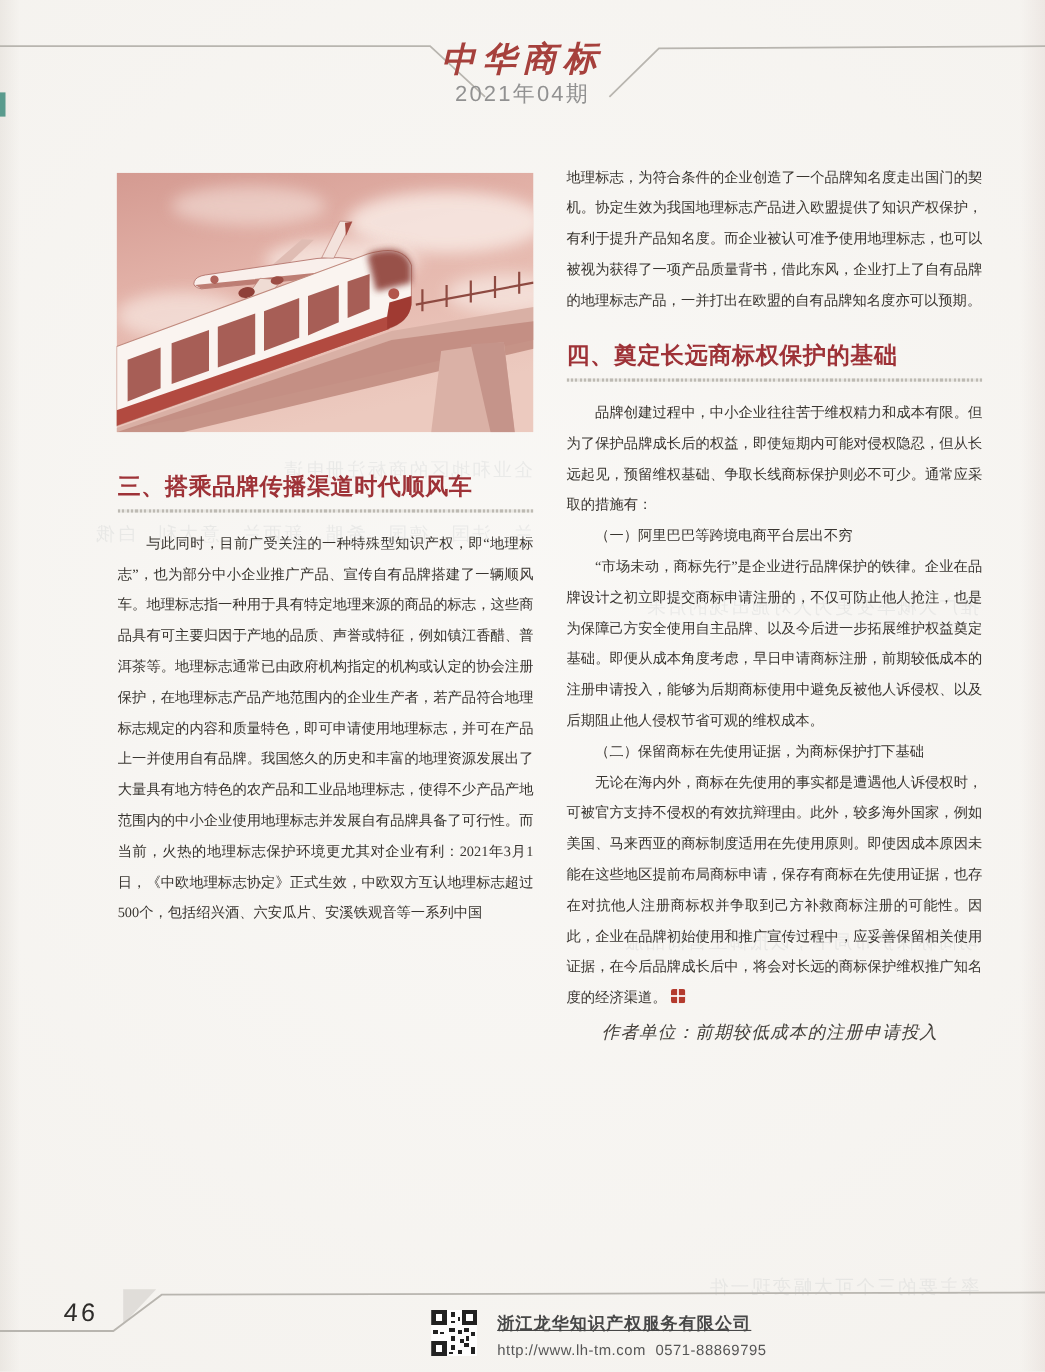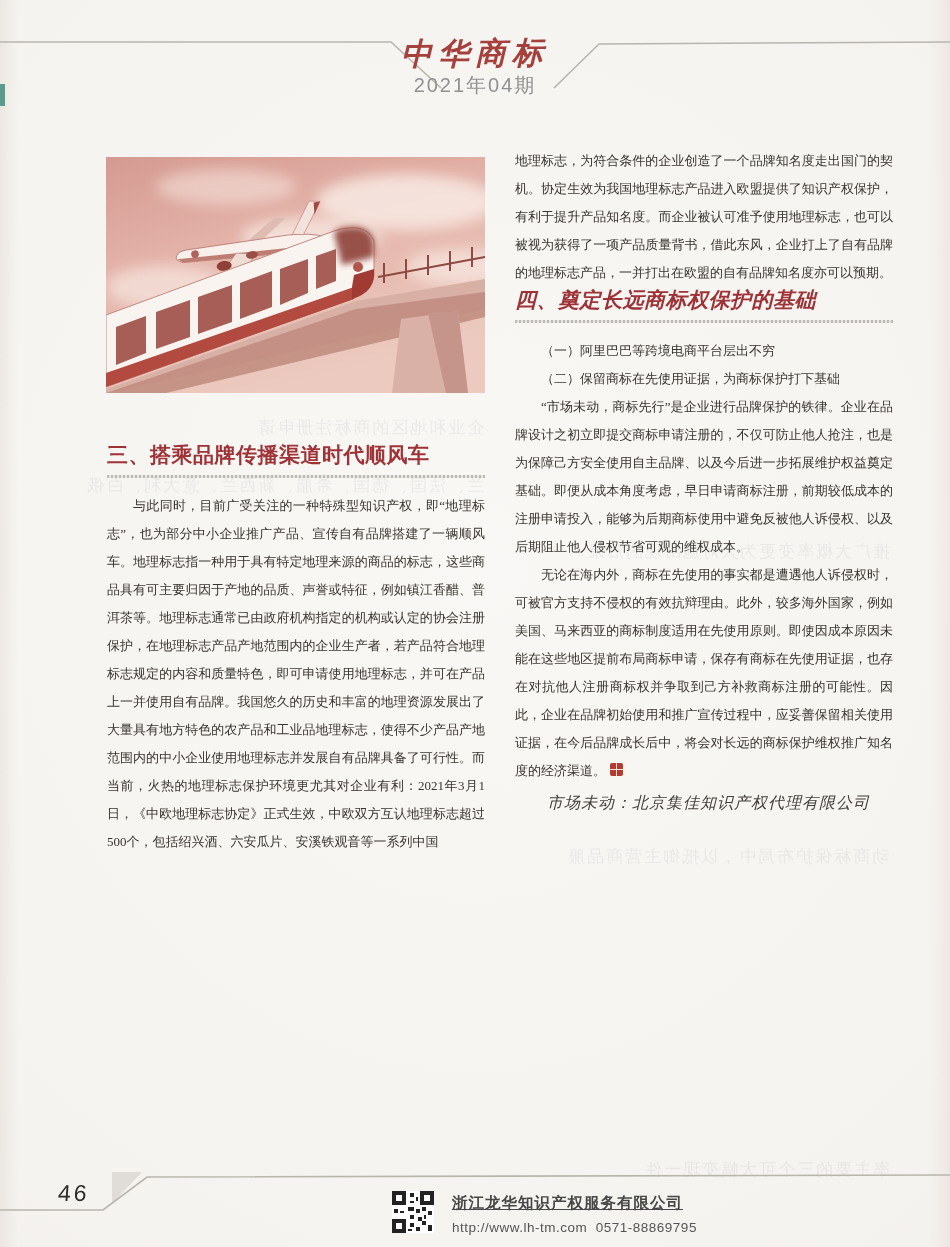--- a/index.html
+++ b/index.html
@@ -39,22 +39,22 @@
   }
   .sec-underline{
     height:3px;margin-top:7px;margin-bottom:14px;
     background:repeating-linear-gradient(90deg,#bdbab3 0 2px,#e8e6e1 2px 4px);
   }
   .body-p{
     margin:0;font-size:13px;line-height:28px;text-align:justify;
     text-indent:2em;word-break:break-all;
   }
   .no-indent{text-indent:0;}
-  .col-left .heading-block{margin-top:48px;}
-  .col-right .heading-block{font-style:italic;}
+  .col-left .heading-block{margin-top:36px;}
+  .col-right .heading-block{margin-top:24px;}
   .seal{
     display:inline-block;width:13px;height:13px;margin-left:4px;vertical-align:-1px;
     background:
       linear-gradient(90deg,transparent 45%,rgba(255,255,255,.85) 45% 55%,transparent 55%),
       linear-gradient(0deg,transparent 45%,rgba(255,255,255,.85) 45% 55%,transparent 55%),
       #b43b2e;
     border-radius:2px;
   }
   .author-line{
     margin-top:8px;font-style:italic;font-size:16px;color:#433f3a;
@@ -175,25 +175,26 @@
   </div>
   <p class="body-p">与此同时，目前广受关注的一种特殊型知识产权，即“地理标志”，也为部分中小企业推广产品、宣传自有品牌搭建了一辆顺风车。地理标志指一种用于具有特定地理来源的商品的标志，这些商品具有可主要归因于产地的品质、声誉或特征，例如镇江香醋、普洱茶等。地理标志通常已由政府机构指定的机构或认定的协会注册保护，在地理标志产品产地范围内的企业生产者，若产品符合地理标志规定的内容和质量特色，即可申请使用地理标志，并可在产品上一并使用自有品牌。我国悠久的历史和丰富的地理资源发展出了大量具有地方特色的农产品和工业品地理标志，使得不少产品产地范围内的中小企业使用地理标志并发展自有品牌具备了可行性。而当前，火热的地理标志保护环境更尤其对企业有利：2021年3月1日，《中欧地理标志协定》正式生效，中欧双方互认地理标志超过500个，包括绍兴酒、六安瓜片、安溪铁观音等一系列中国</p>
 </div>
 
 <div class="col col-right">
   <p class="body-p no-indent">地理标志，为符合条件的企业创造了一个品牌知名度走出国门的契机。协定生效为我国地理标志产品进入欧盟提供了知识产权保护，有利于提升产品知名度。而企业被认可准予使用地理标志，也可以被视为获得了一项产品质量背书，借此东风，企业打上了自有品牌的地理标志产品，一并打出在欧盟的自有品牌知名度亦可以预期。</p>
   <div class="heading-block">
     <div class="sec-heading">四、奠定长远商标权保护的基础</div>
     <div class="sec-underline"></div>
   </div>
+  <p class="body-p">品牌创建过程中，中小企业往往苦于维权精力和成本有限。但为了保护品牌成长后的权益，即使短期内可能对侵权隐忍，但从长远起见，预留维权基础、争取长线商标保护则必不可少。通常应采取的措施有：</p>
   <p class="body-p">（一）阿里巴巴等跨境电商平台层出不穷</p>
+  <p class="body-p">“市场未动，商标先行”是企业进行品牌保护的铁律。企业在品牌设计之初立即提交商标申请注册的，不仅可防止他人抢注，也是为保障己方安全使用自主品牌、以及今后进一步拓展维护权益奠定基础。即便从成本角度考虑，早日申请商标注册，前期较低成本的注册申请投入，能够为后期商标使用中避免反被他人诉侵权、以及后期阻止他人侵权节省可观的维权成本。</p>
   <p class="body-p">（二）保留商标在先使用证据，为商标保护打下基础</p>
-  <p class="body-p">“市场未动，商标先行”是企业进行品牌保护的铁律。企业在品牌设计之初立即提交商标申请注册的，不仅可防止他人抢注，也是为保障己方安全使用自主品牌、以及今后进一步拓展维护权益奠定基础。即便从成本角度考虑，早日申请商标注册，前期较低成本的注册申请投入，能够为后期商标使用中避免反被他人诉侵权、以及后期阻止他人侵权节省可观的维权成本。</p>
   <p class="body-p"><span>无论在海内外，商标在先使用的事实都是遭遇他人诉侵权时，可被官方支持不侵权的有效抗辩理由。此外，较多海外国家，例如美国、马来西亚的商标制度适用在先使用原则。即使因成本原因未能在这些地区提前布局商标申请，保存有商标在先使用证据，也存在对抗他人注册商标权并争取到己方补救商标注册的可能性。因此，企业在品牌初始使用和推广宣传过程中，应妥善保留相关使用证据，在今后品牌成长后中，将会对长远的商标保护维权</span><span>推广知名度的经济渠道。</span><span class="seal"></span></p>
-  <div class="author-line">市场未动：北京集佳知识产权代理有限公司</div>
+  <div class="author-line">作者单位：前期较低成本的注册申请投入</div>
 </div>
 
 <div class="bleed" style="left:107px;top:474px;width:377px;">兰、法国、德国、希腊、新西兰、意大利、白俄</div>
 <div class="bleed" style="left:107px;top:416px;width:377px;">企业和地区的商标注册申请</div>
 <div class="bleed" style="left:560px;top:540px;width:330px;">推广大概率变更为人对施出现的后果</div>
 <div class="bleed" style="left:515px;top:845px;width:374px;">动商标保护布局中，以抵御主营商品服</div>
 <div class="bleed" style="left:540px;top:1158px;width:350px;">率主要的三个可大幅变现一件</div>
 
 <svg class="footer-lines" width="950" height="60" viewBox="0 0 950 60">
   <polygon points="112,7 142,7 112,39" fill="#d8d6d1" opacity=".75"></polygon>

